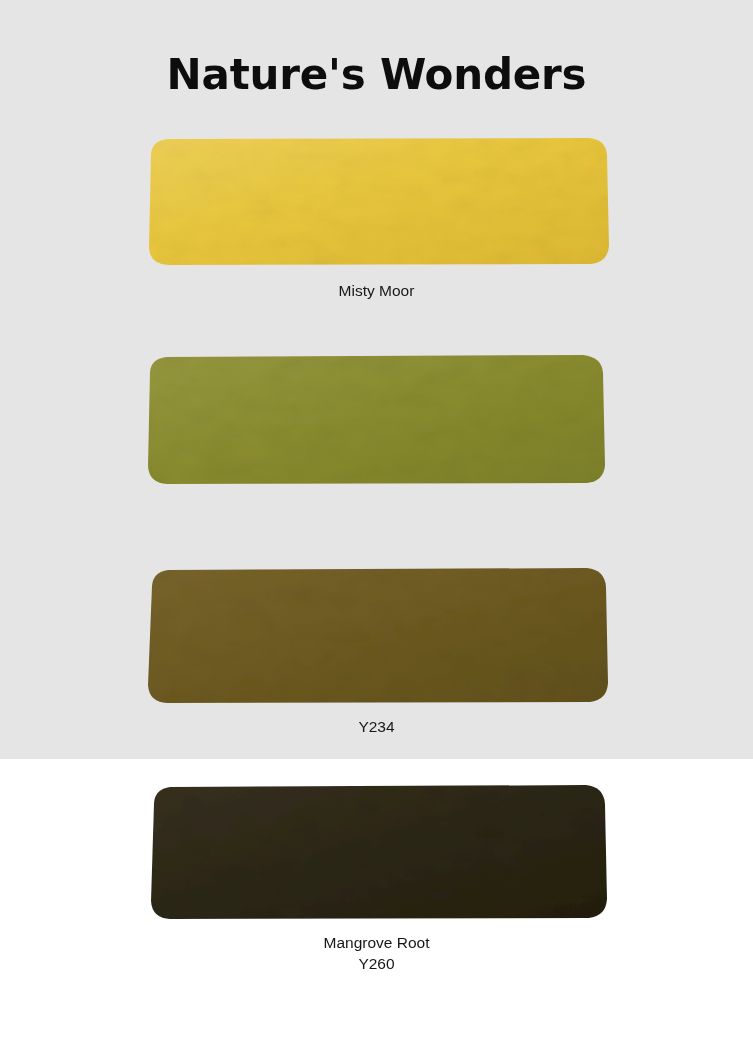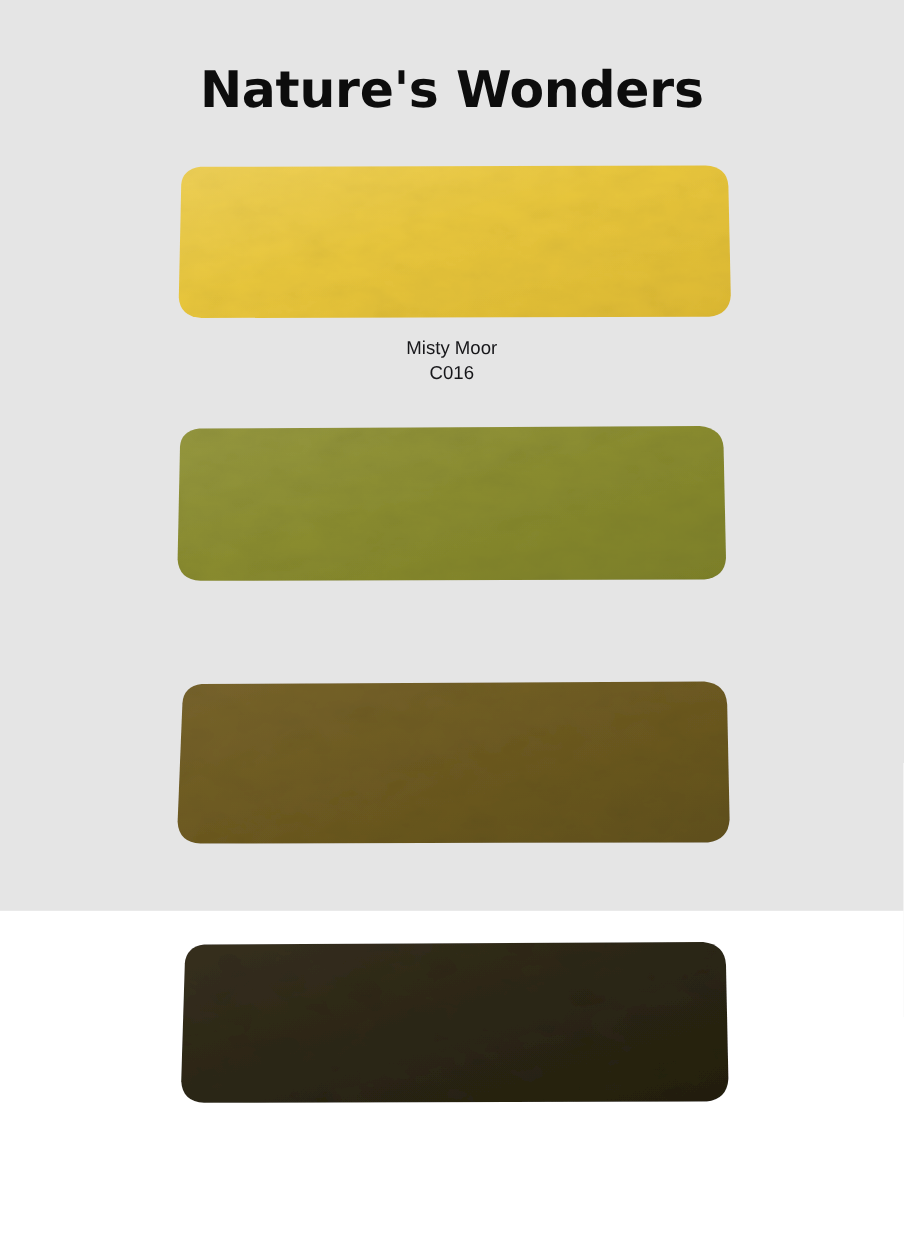--- a/index.html
+++ b/index.html
@@ -103,21 +103,20 @@
             <feComposite in="nc" in2="SourceAlpha" operator="in" result="nm"></feComposite>
             <feBlend in="SourceGraphic" in2="nm" mode="multiply"></feBlend>
           </filter>
         </defs>
         <path class="pp0" filter="url(#tex0)" d="M15,18 Q16,5 31,3 L452,2 Q470,3 471,19 L473,110 Q472,126 455,128 L32,129 Q14,128 13,112 Z" fill="url(#g0)"></path>
       </svg>
     </div>
     <div class="label-box">
       <div class="swatch-label" style="color: rgb(23, 23, 26);">
         <span class="swatch-name">Misty Moor</span>
-        <span class="swatch-code">C016</span>
       </div>
     </div>
   </div>
 
   <div class="swatch-group" id="row-1" style="top: 353px;">
     <div class="swatch-wrap" style="width: 479px; height: 132px; margin-left: 136px; margin-right: auto;">
       <svg class="swatch-paint" viewBox="0 0 479 132" preserveAspectRatio="none">
         <defs>
           <linearGradient id="g1" x1="0" y1="0" x2="1" y2="1">
             <stop offset="0%" class="st-l1" stop-color="#969840"></stop>
@@ -156,20 +155,21 @@
             </feComponentTransfer>
             <feComposite in="nc" in2="SourceAlpha" operator="in" result="nm"></feComposite>
             <feBlend in="SourceGraphic" in2="nm" mode="multiply"></feBlend>
           </filter>
         </defs>
         <path class="pp2" filter="url(#tex2)" d="M16,20 Q17,6 32,4 L451,2 Q469,4 470,21 L472,117 Q471,134 454,136 L31,137 Q13,136 12,119 Z" fill="url(#g2)"></path>
       </svg>
     </div>
     <div class="label-box">
       <div class="swatch-label" style="color: rgb(23, 23, 26);">
+        <span class="swatch-code">Y234</span>
       </div>
     </div>
   </div>
 
   <div class="swatch-group" id="row-3" style="top: 783px;">
     <div class="swatch-wrap" style="width: 477px; height: 138px; margin-left: 140px; margin-right: auto;">
       <svg class="swatch-paint" viewBox="0 0 477 138" preserveAspectRatio="none">
         <defs>
           <linearGradient id="g3" x1="0" y1="0" x2="1" y2="1">
             <stop offset="0%" class="st-l3" stop-color="#373020"></stop>
@@ -182,15 +182,21 @@
             <feComponentTransfer in="ng" result="nc">
               <feFuncA type="linear" slope="0.22" intercept="0"></feFuncA>
             </feComponentTransfer>
             <feComposite in="nc" in2="SourceAlpha" operator="in" result="nm"></feComposite>
             <feBlend in="SourceGraphic" in2="nm" mode="multiply"></feBlend>
           </filter>
         </defs>
         <path class="pp3" filter="url(#tex3)" d="M14,20 Q15,6 30,4 L446,2 Q464,4 465,21 L467,116 Q466,133 449,135 L30,136 Q12,135 11,118 Z" fill="url(#g3)"></path>
       </svg>
     </div>
+    <div class="label-box">
+      <div class="swatch-label" style="color: rgb(23, 23, 26);">
+        <span class="swatch-name">Mangrove Root</span>
+        <span class="swatch-code">Y260</span>
+      </div>
+    </div>
   </div>
 
 </div>
 
 </body></html>

